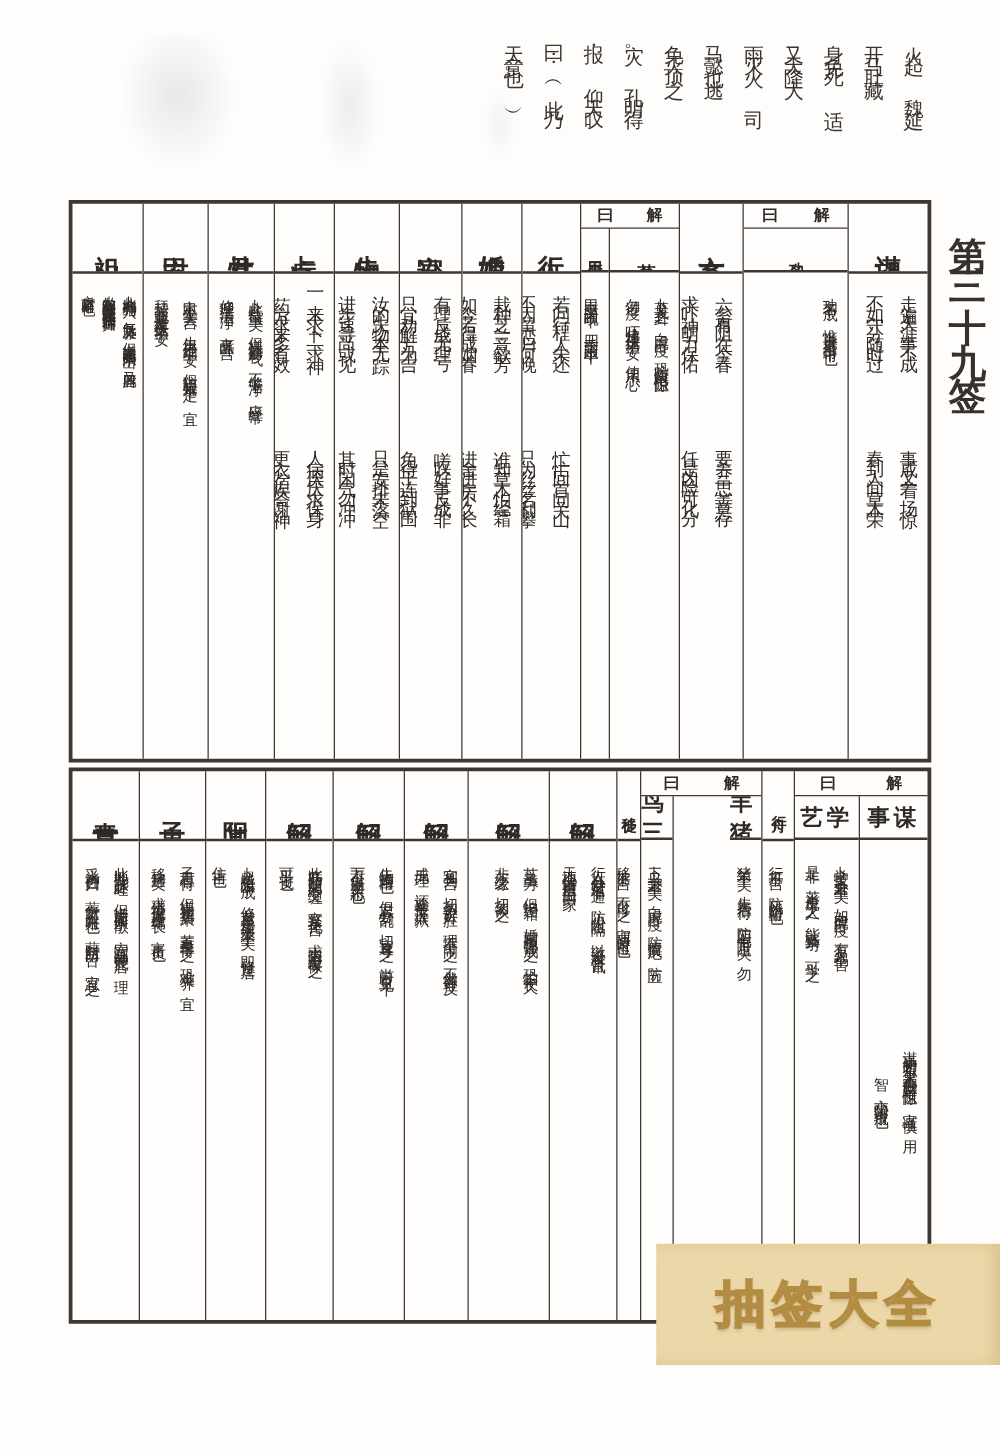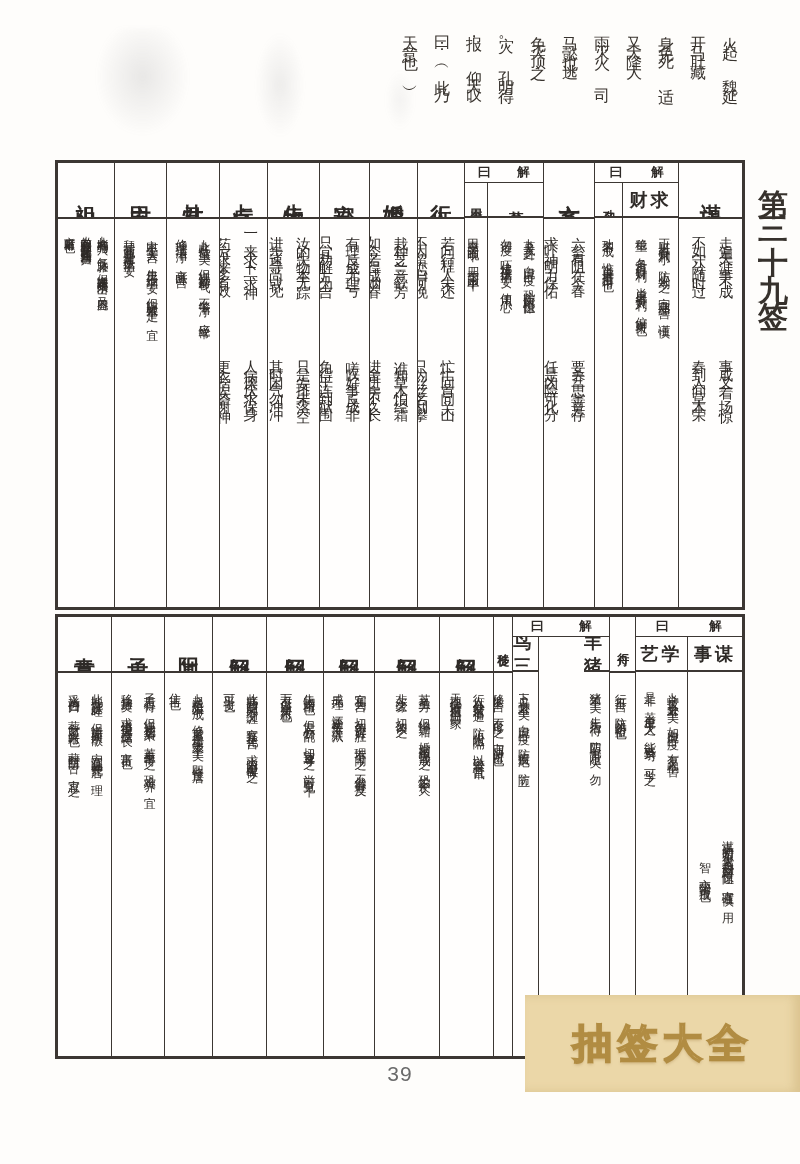--- a/index.html
+++ b/index.html
@@ -112,25 +112,20 @@
         <div class="hd v-lg">谋望</div>
         <div class="bd verse">走遍天涯事不成　　　事成又着一场惊
 不如守分随时过　　　春到人间草木荣</div>
       </div>
       <div class="col" style="flex-grow: 11.6;">
         <div class="span-hd">
           <span>曰</span>
           <span>解</span>
         </div>
         <div class="grp">
-          <div class="col" style="flex-grow: 7.8;">
-            <div class="hd h-lg sub">财求</div>
-            <div class="bd prose">正财上春财利小　防小人劫之　宜守旧经营　谨慎
-稳重　冬月可得财利　肖虎者得大利　偏财失也</div>
-          </div>
           <div class="col" style="flex-grow: 3.8;">
             <div class="hd v-sm sub">功名</div>
             <div class="bd prose">功名不成　惟肖虎者可得中也</div>
           </div>
         </div>
       </div>
       <div class="col" style="flex-grow: 7;">
         <div class="hd v-lg">六畜</div>
         <div class="bd verse">六畜有阻在今春　　　要养三思善意存
 求吓神明力保佑　　　任是凶险可化分</div>
@@ -274,18 +269,17 @@
         <div class="bd prose">子息有得　但嫌初花后果　若夏季得之　恐难养　宜
 移房拜契　求佛祖保寿命绵长　富贵也</div>
       </div>
       <div class="col" style="flex-grow: 7.4;">
         <div class="hd v-lg">青草</div>
         <div class="bd prose">此地龙脉足旺　但嫌前面水散　穴宜沉阳井兜唇　理
 妥水神归口　葬之财丁兴旺也　葬时防口舌　宜忍之</div>
       </div>
     </div>
 
-  <div class="page-num">39</div>
 
   <div class="banner">
     <span>抽签大全</span>
   </div>
 </div>
 
 </body></html>

